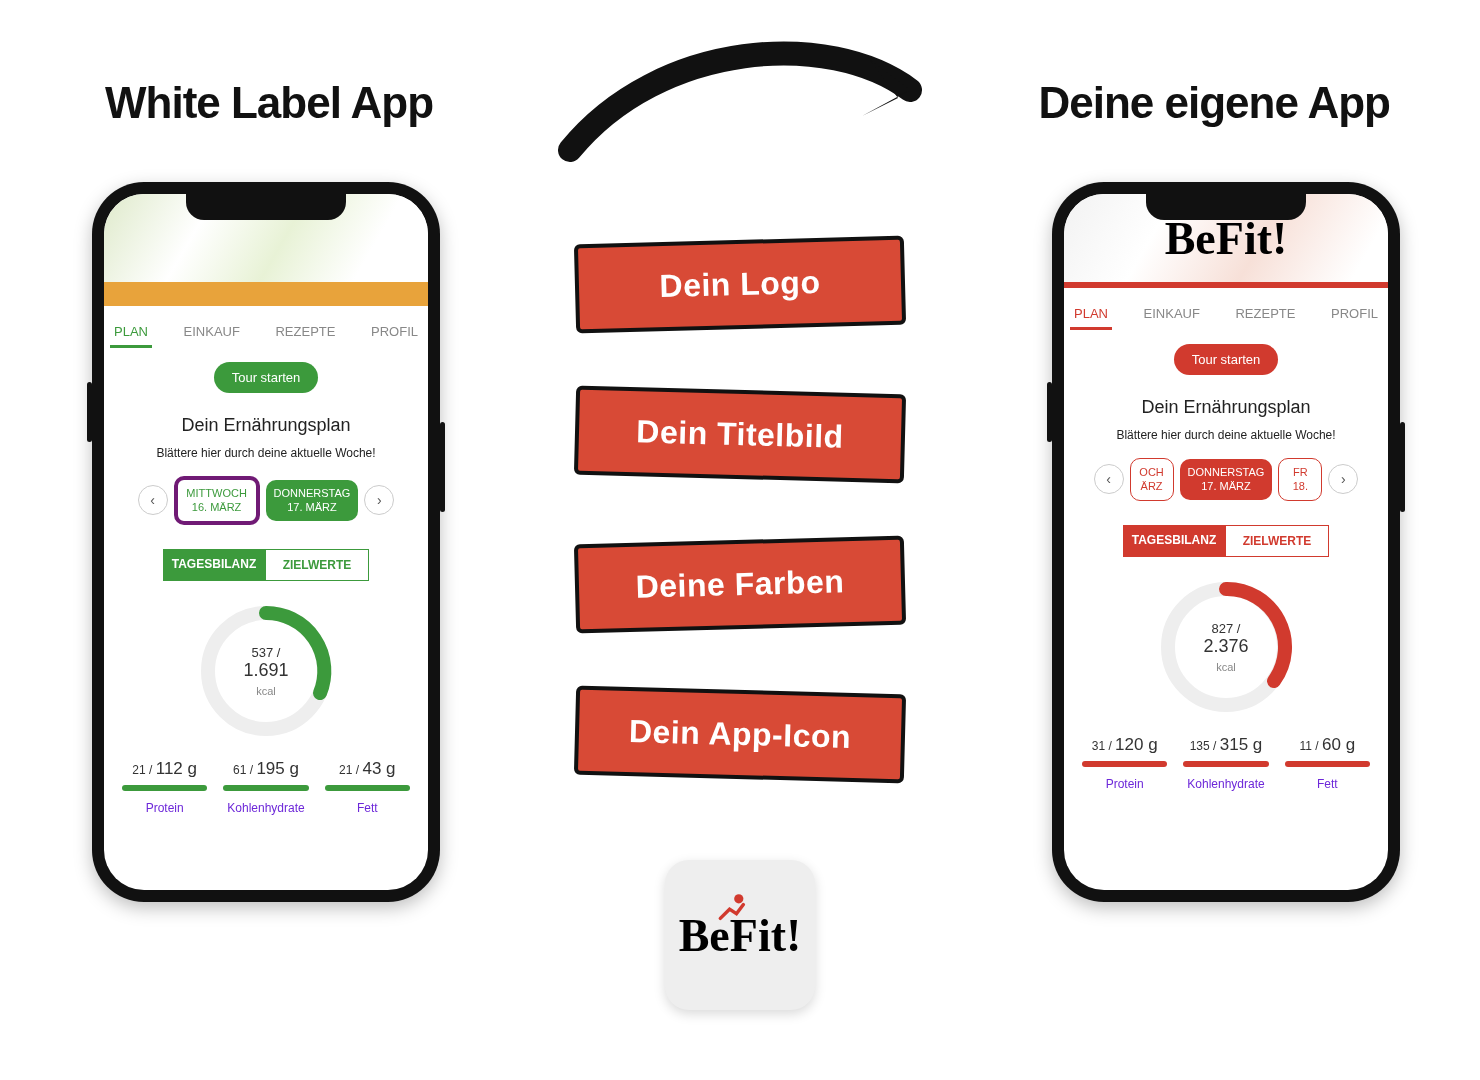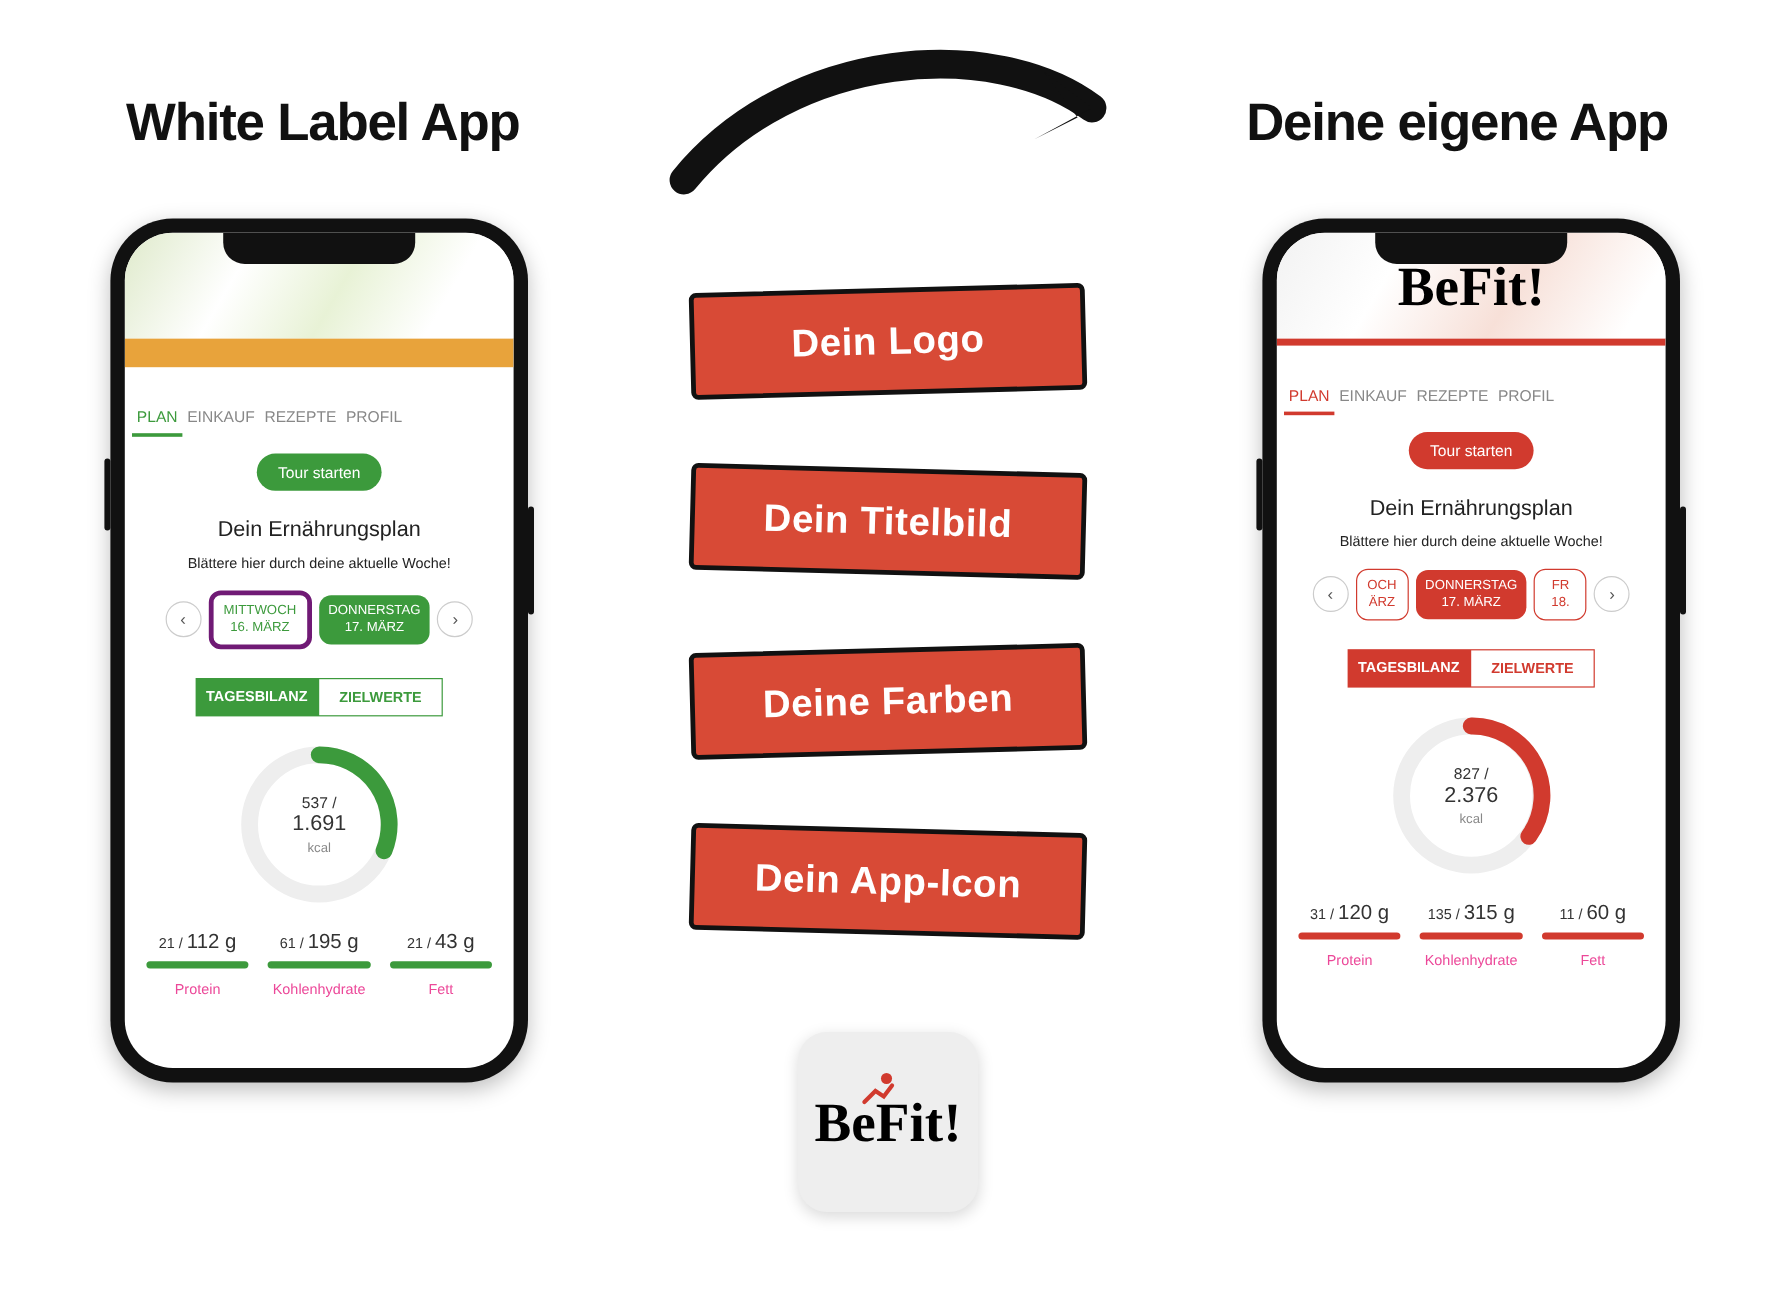--- a/index.html
+++ b/index.html
@@ -61,21 +61,21 @@
     position:relative; overflow:hidden;
   }
   .hero-img.red {
     background: linear-gradient(120deg,#f2f2f2 0%, #fff 30%, #f7e0d8 60%, #fff 90%);
     display:flex; align-items:center; justify-content:center;
   }
   .orange-strip { height:24px; background:#e8a33b; }
   .red-strip { height:6px; background:#d13a2e; }
 
   .tabs {
-    display:flex; justify-content:flex-start; padding:12px 6px 0; font-size:13px; color:#888; font-weight:500;margin-top:16px;
+    display:flex; justify-content:space-between; padding:12px 6px 0; font-size:13px; color:#888; font-weight:500;
   }
   .tab { padding:6px 4px; }
   .tab.active-green { color:#3c9a3c; border-bottom:3px solid #3c9a3c; }
   .tab.active-red { color:#d13a2e; border-bottom:3px solid #d13a2e; }
 
   .tour-btn {
     margin:14px auto 0; display:block; width:fit-content;
     padding:8px 18px; border-radius:22px; color:#fff; font-size:13px; font-weight:500;
   }
   .tour-btn.green { background:#3c9a3c; }
@@ -103,21 +103,21 @@
   .gauge-txt{position:absolute;inset:0;display:flex;flex-direction:column;align-items:center;justify-content:center;font-size:13px;color:#333;}
   .gauge-txt .big{font-size:18px;}
   .gauge-txt .unit{font-size:11px;color:#888;margin-top:4px;}
 
   .macros{display:flex;justify-content:flex-start;margin-top:18px;padding:0 10px;}
   .macro{flex:1;text-align:center;}
   .macro-val{font-size:12px;color:#333;}
   .macro-val .lg{font-size:17px;}
   .macro-bar{height:6px;border-radius:3px;margin:6px 8px 0;}
   .bar-g{background:#3c9a3c;} .bar-r{background:#d13a2e;}
-  .macro-lbl{font-size:12px;color:#ec4899;margin-top:10px;}
+  .macro-lbl{font-size:12px;color:#6d28d9;margin-top:10px;}
 
   
   .badge {
     position:absolute;
     left:50%; transform:translateX(-50%) rotate(-1.5deg);
     width:330px; padding:22px 10px;
     background:#d84a36;
     border:4px solid #111;
     border-radius:6px;
     color:#fff; font-weight:800; font-size:32px; text-align:center;

